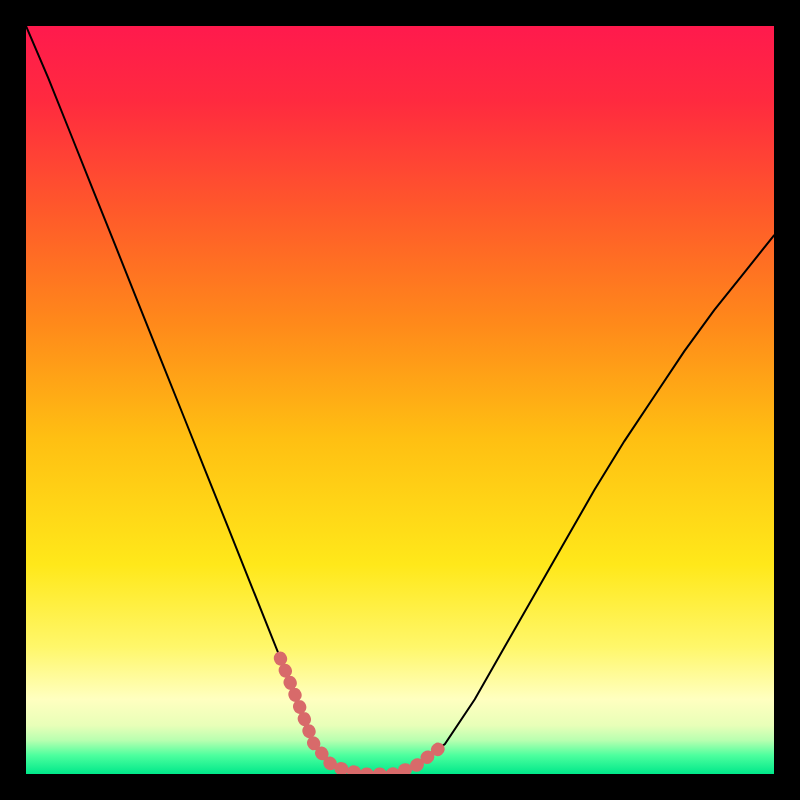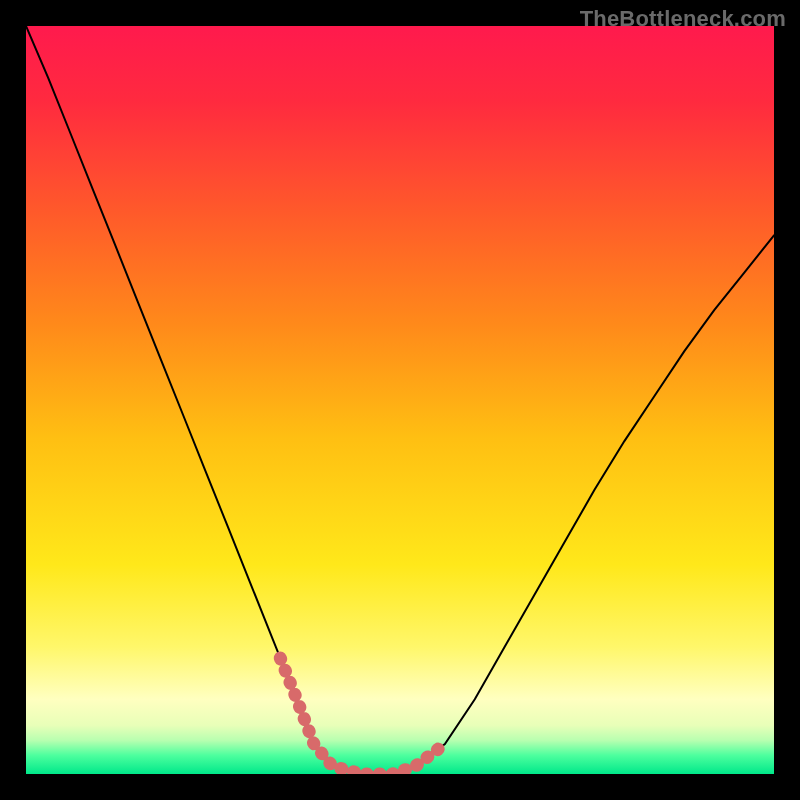--- a/index.html
+++ b/index.html
@@ -56,21 +56,20 @@
     fill: none;
     stroke-linecap: round;
     stroke-dasharray: 1 12;
   }
 </style>
 </head>
 <body>
 
 <div class="frame">
 
-  <div class="watermark">TheBottleneck.com</div>
 
   <div class="plot-area">
 
     <div class="gradient" id="gradient-bg" style="background: linear-gradient(rgb(255, 26, 77) 0%, rgb(255, 42, 63) 10%, rgb(255, 90, 42) 25%, rgb(255, 138, 26) 40%, rgb(255, 191, 18) 55%, rgb(255, 232, 26) 72%, rgb(255, 247, 106) 83%, rgb(255, 255, 192) 90%, rgb(232, 255, 184) 93.5%, rgb(184, 255, 176) 95.5%, rgb(77, 255, 158) 97.5%, rgb(0, 232, 138) 100%);"></div>
 
     <svg class="overlay" viewBox="0 0 748 748" preserveAspectRatio="none">
       <path id="curve-path" class="curve-main" d="M0.0 0.0 L22.4 52.4 L44.9 108.5 L67.3 164.6 L89.8 220.7 L112.2 276.8 L134.6 332.9 L157.1 389.0 L179.5 445.1 L202.0 501.2 L224.4 557.3 L246.8 613.4 L269.3 669.5 L288.0 718.1 L306.7 740.5 L336.6 748.0 L366.5 748.0 L389.0 740.5 L418.9 718.1 L448.8 673.2 L478.7 620.8 L508.6 568.5 L538.6 516.1 L568.5 463.8 L598.4 415.1 L628.3 370.3 L658.2 325.4 L688.2 284.2 L718.1 246.8 L748.0 209.4" style="stroke: rgb(0, 0, 0);"></path>
       <path id="curve-highlight" class="curve-highlight" d="M254.3 632.1 L269.3 669.5 L288.0 718.1 L306.7 740.5 L336.6 748.0 L366.5 748.0 L389.0 740.5 L415.1 720.9" style="stroke: rgb(216, 106, 106); stroke-width: 13;"></path>
     </svg>
 

